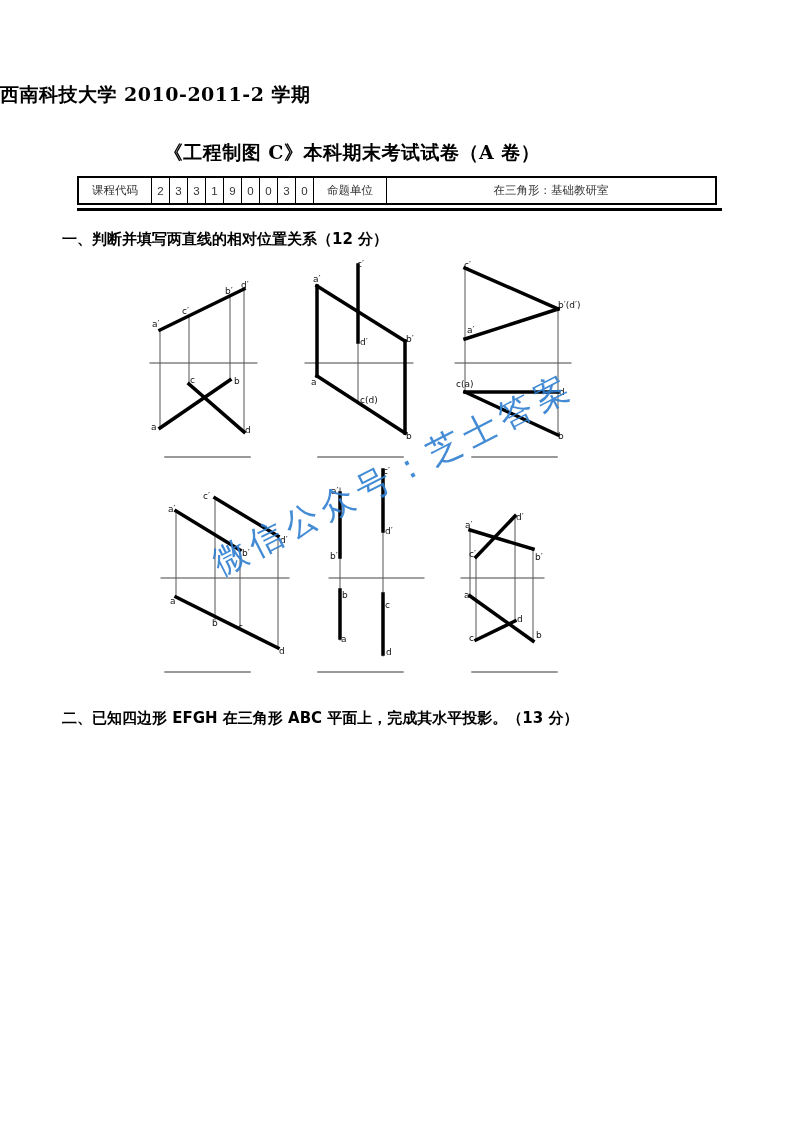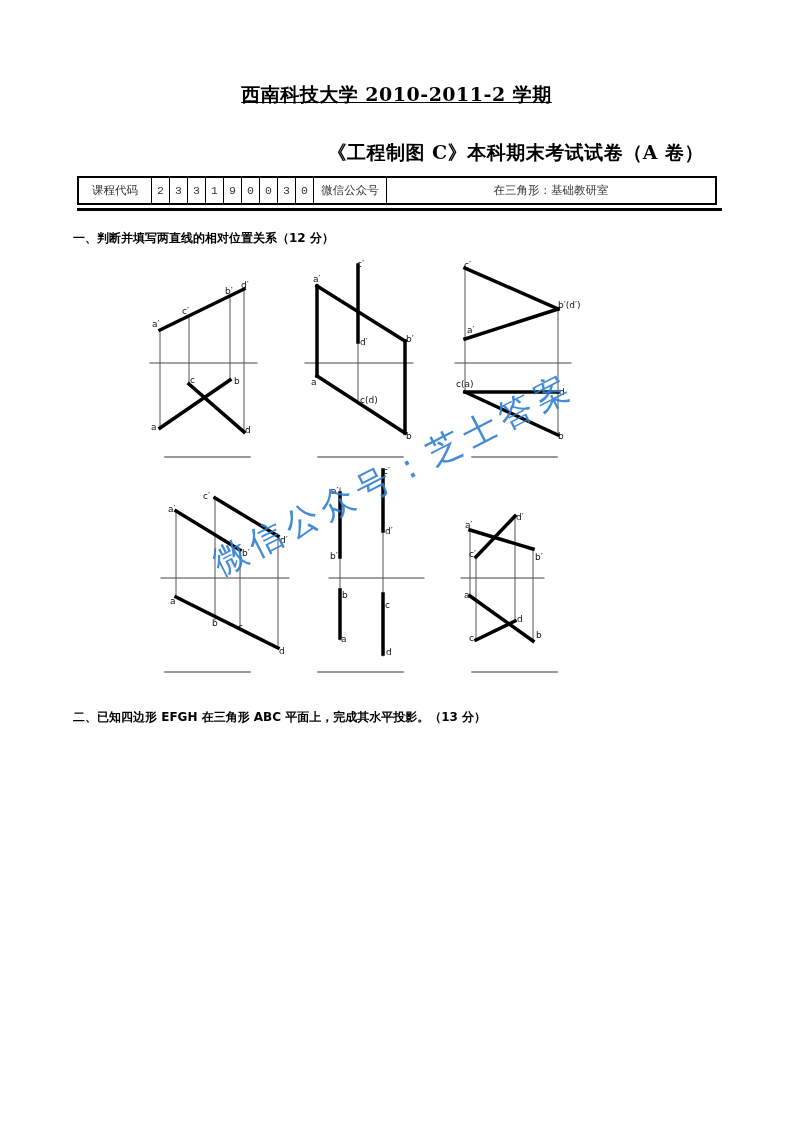--- a/index.html
+++ b/index.html
@@ -1,30 +1,30 @@
 <!DOCTYPE html>
 <html><head>
 <meta charset="utf-8">
 <style>
   html, body { margin: 0; padding: 0; background: #ffffff; }
   body { width: 793px; height: 1122px; position: relative; overflow: hidden;
          font-family: "DejaVu Serif", "Liberation Serif", serif; color: #000; }
-  .title1 { position: absolute; top: 82px; left: 0; width: 793px; text-align: center;
-            font-size: 19px; font-weight: bold; letter-spacing: 0.5px; text-decoration: underline; }
-  .title2 { position: absolute; top: 140px; left: 0; width: 704px; text-align: right;
+  .title1 { position: absolute; top: 82px; left: 0; width: 793px; text-align: left;
+            font-size: 19px; font-weight: bold; letter-spacing: 0.5px; }
+  .title2 { position: absolute; top: 140px; left: 0; width: 704px; text-align: center;
             font-size: 19px; font-weight: bold; letter-spacing: 0.5px; }
   .info-table { position: absolute; top: 176px; left: 77px; width: 640px; height: 29px;
                 border-collapse: collapse; border: 2px solid #000; }
   .info-table td { border: 1px solid #000; font-size: 11.5px; text-align: center;
-                   padding: 0; color: #333; font-family: Liberation Mono, monospace; }
+                   padding: 0; color: #333; font-family: Liberation Sans, sans-serif; }
   .info-table td.digit { width: 17px; }
   .info-table td.label { width: 72px; }
   .info-table td.label2 { width: 72px; }
   .thick-rule { position: absolute; top: 208px; left: 77px; width: 645px; height: 3px; background: #000; }
-  .section-heading { position: absolute; left: 73px; font-size: 12px; font-weight: bold;
+  .section-heading { position: absolute; left: 62px; font-size: 15px; font-weight: bold;
                      font-family: "DejaVu Sans", "Liberation Sans", sans-serif; }
   #sec1 { top: 230px; }
   #sec2 { top: 709px; }
   svg.diagrams { position: absolute; top: 0; left: 0; }
   .watermark { position: absolute; left: 205px; top: 545px; transform-origin: left top;
                transform: rotate(-27deg); font-size: 34px; letter-spacing: 6px;
                font-family: "DejaVu Sans", sans-serif; white-space: nowrap; opacity: 0.9; }
 </style>
 </head>
 <body>
@@ -38,21 +38,21 @@
     <td class="label">课程代码</td>
     <td class="digit">2</td>
     <td class="digit">3</td>
     <td class="digit">3</td>
     <td class="digit">1</td>
     <td class="digit">9</td>
     <td class="digit">0</td>
     <td class="digit">0</td>
     <td class="digit">3</td>
     <td class="digit">0</td>
-    <td class="label2">微信公众号</td>
+    <td class="label2">命题单位</td>
     <td>在三角形：基础教研室</td>
   </tr>
 </tbody>
   </table>
 <div class="thick-rule"></div>
 
 <div class="section-heading" id="sec1">一、判断并填写两直线的相对位置关系（12 分）</div>
 <div class="section-heading" id="sec2">二、已知四边形 EFGH 在三角形 ABC 平面上，完成其水平投影。（13 分）</div>
 
 <svg class="diagrams" id="diagrams" width="793" height="1122">

